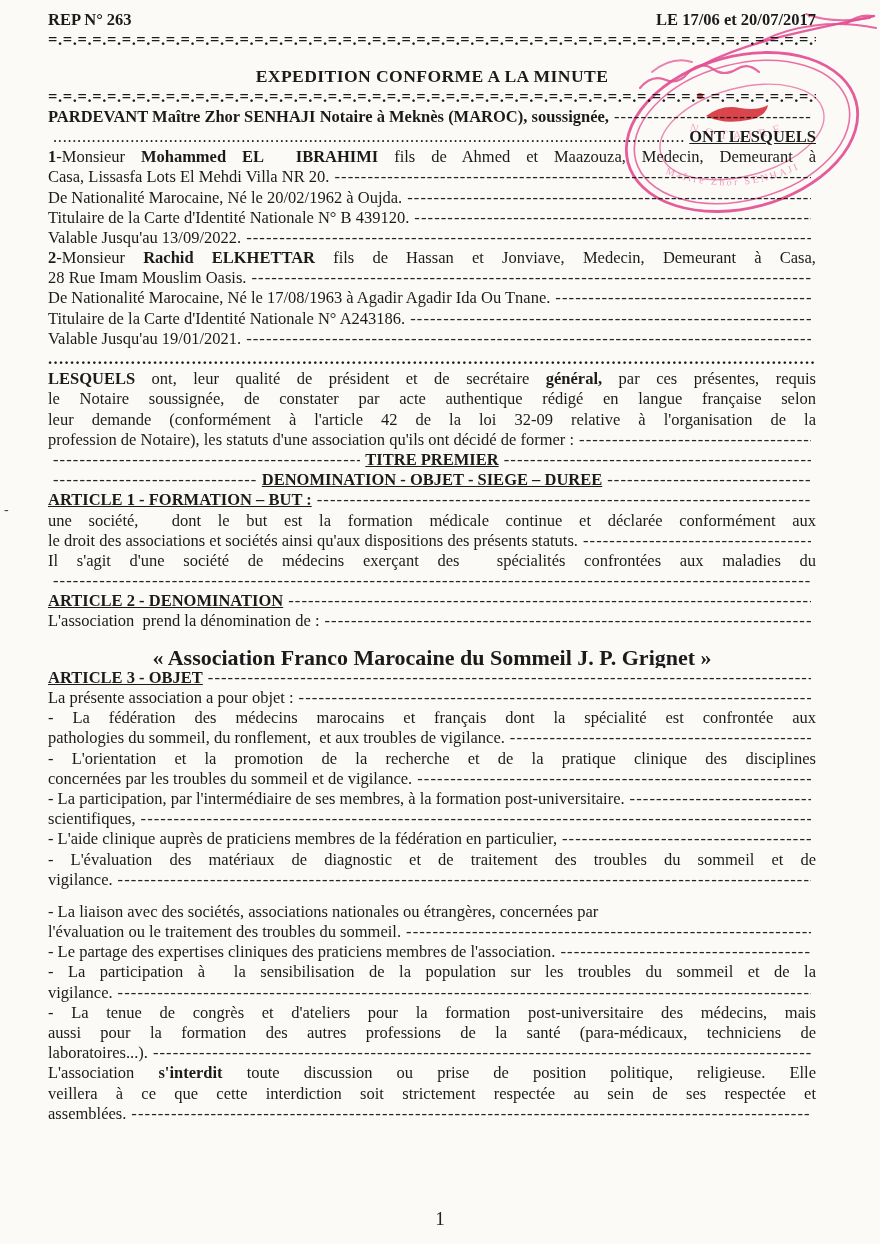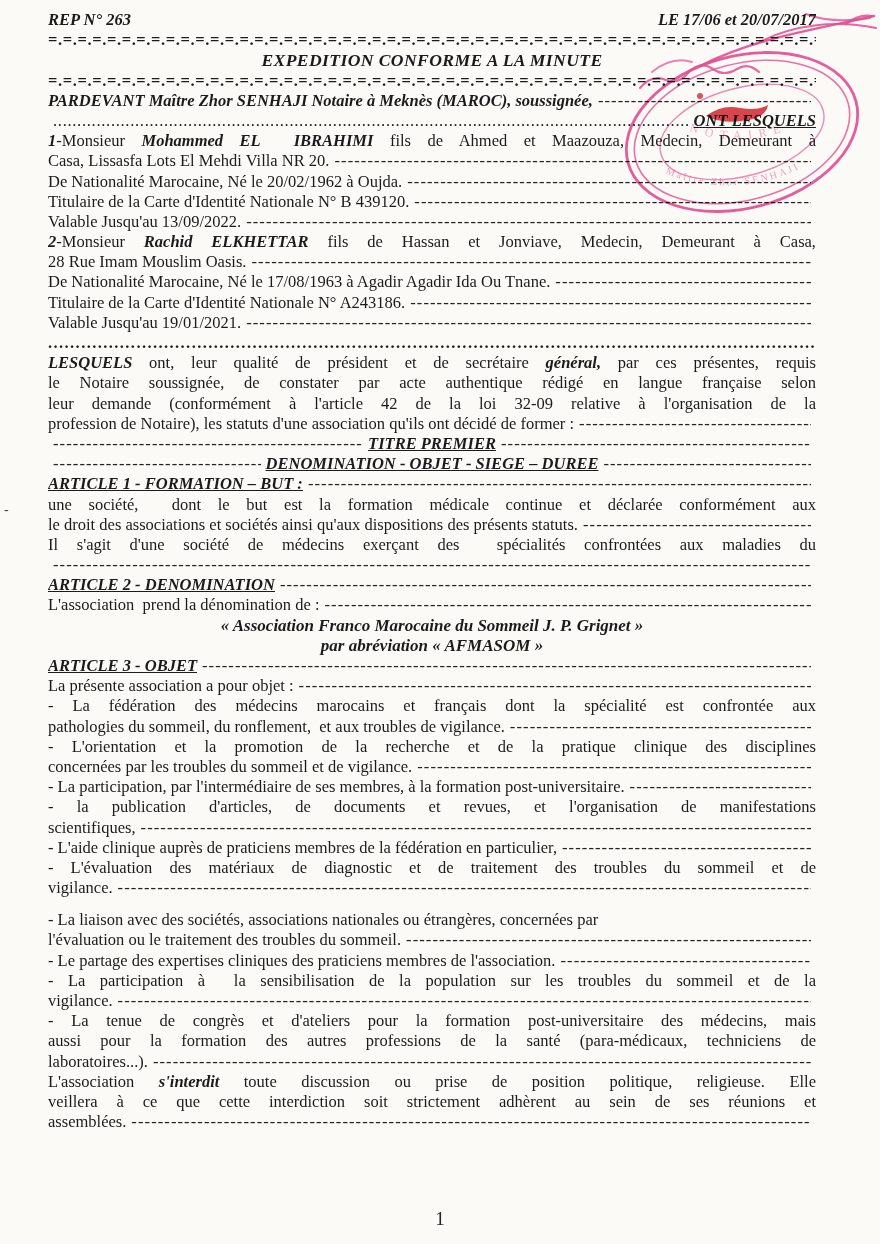--- a/index.html
+++ b/index.html
@@ -10,28 +10,28 @@
     background:var(--paper,#fbfaf7);
     font-family:"Liberation Serif","DejaVu Serif",serif;
     font-size:16.5px; color:var(--ink,#1b1b1b); overflow:hidden;
   }
   .content{position:absolute; left:48px; top:10px; width:768px;}
   .ln{height:20.2px; line-height:20.2px; overflow:hidden;}
   .split{display:flex; justify-content:space-between; align-items:baseline;}
   .fill,.rfill,.cfill{display:flex; align-items:flex-start;}
   .just{text-align:justify; text-align-last:justify;}
   .plain{text-align:left;margin-top:12px;}
-  .center{text-align:center;}
+  .center{text-align:center;margin-top:16px;}
   .title{font-size:17.6px; letter-spacing:.4px;}
-  .assoc{font-size:17px;}
+  .assoc{font-size:22px;}
   .sep{font-weight:700; white-space:nowrap; letter-spacing:.6px;}
   .dots{font-weight:700; white-space:nowrap; letter-spacing:1.4px;}
   .fs{flex:1 1 0; overflow:hidden; white-space:nowrap; letter-spacing:1.1px; margin:0 5px; color:#242424;}
   .fd{letter-spacing:.7px;}
-  .b{font-weight:700;font-style:italic;}
+  .b{font-weight:700;}
   .u{text-decoration:underline;}
   .footer{position:absolute; left:0; width:880px; top:1208px; text-align:center; font-size:19px; color:#222;}
   .margin-mark{position:absolute; left:4px; top:502px; color:#444; font-size:14px;}
   .overlay{position:absolute; left:0; top:0; mix-blend-mode:multiply; pointer-events:none;}
 </style>
 </head>
 <body>
 
 <div class="page">
 
@@ -120,21 +120,20 @@
       </div>
       <div class="ln fill">
         <span class="b u">ARTICLE 2 - DENOMINATION</span>
         <span class="fs">------------------------------------------------------------------------------------------------------------------------------------------------------------------------------------</span>
       </div>
       <div class="ln fill">
         <span class="">L'association&nbsp; prend la dénomination de :</span>
         <span class="fs">------------------------------------------------------------------------------------------------------------------------------------------------------------------------------------</span>
       </div>
       <div class="ln center assoc"><span class="b ">« Association Franco Marocaine du Sommeil J. P. Grignet »</span></div>
-      <div class="ln center assoc"><span class="b ">par abréviation « AFMASOM »</span></div>
       <div class="ln fill">
         <span class="b u">ARTICLE 3 - OBJET</span>
         <span class="fs">------------------------------------------------------------------------------------------------------------------------------------------------------------------------------------</span>
       </div>
       <div class="ln fill">
         <span class="">La présente association a pour objet :</span>
         <span class="fs">------------------------------------------------------------------------------------------------------------------------------------------------------------------------------------</span>
       </div>
       <div class="ln just"><span class="">- La fédération des médecins marocains et français dont la spécialité est confrontée aux</span></div>
       <div class="ln fill">
@@ -143,21 +142,20 @@
       </div>
       <div class="ln just"><span class="">- L'orientation et la promotion de la recherche et de la pratique clinique des disciplines</span></div>
       <div class="ln fill">
         <span class="">concernées par les troubles du sommeil et de vigilance.</span>
         <span class="fs">------------------------------------------------------------------------------------------------------------------------------------------------------------------------------------</span>
       </div>
       <div class="ln fill">
         <span class="">- La participation, par l'intermédiaire de ses membres, à la formation post-universitaire.</span>
         <span class="fs">------------------------------------------------------------------------------------------------------------------------------------------------------------------------------------</span>
       </div>
-      <div class="ln just"><span class="">- la publication d'articles, de documents et revues, et l'organisation de manifestations</span></div>
       <div class="ln fill">
         <span class="">scientifiques,</span>
         <span class="fs">------------------------------------------------------------------------------------------------------------------------------------------------------------------------------------</span>
       </div>
       <div class="ln fill">
         <span class="">- L'aide clinique auprès de praticiens membres de la fédération en particulier,</span>
         <span class="fs">------------------------------------------------------------------------------------------------------------------------------------------------------------------------------------</span>
       </div>
       <div class="ln just"><span class="">- L'évaluation des matériaux de diagnostic et de traitement des troubles du sommeil et de</span></div>
       <div class="ln fill">
@@ -178,21 +176,21 @@
         <span class="">vigilance.</span>
         <span class="fs">------------------------------------------------------------------------------------------------------------------------------------------------------------------------------------</span>
       </div>
       <div class="ln just"><span class="">- La tenue de congrès et d'ateliers pour la formation post-universitaire des médecins, mais</span></div>
       <div class="ln just"><span class="">aussi pour la formation des autres professions de la santé (para-médicaux, techniciens de</span></div>
       <div class="ln fill">
         <span class="">laboratoires...).</span>
         <span class="fs">------------------------------------------------------------------------------------------------------------------------------------------------------------------------------------</span>
       </div>
       <div class="ln just"><span class="">L'association </span><span class="b ">s'interdit</span><span class=""> toute discussion ou prise de position politique, religieuse. Elle</span></div>
-      <div class="ln just"><span class="">veillera à ce que cette interdiction soit strictement adhèrent au sein de ses réunions et</span></div>
+      <div class="ln just"><span class="">veillera à ce que cette interdiction soit strictement respectée au sein de ses respectée et</span></div>
       <div class="ln fill">
         <span class="">assemblées.</span>
         <span class="fs">------------------------------------------------------------------------------------------------------------------------------------------------------------------------------------</span>
       </div>
     </div>
 
   <svg class="overlay" width="880" height="260" viewBox="0 0 880 260">
     <g fill="none" stroke-linecap="round" style="stroke:var(--stamp-pink,#e75097)">
       <g transform="rotate(-15 742 132)">
         <ellipse cx="742" cy="132" rx="118" ry="76" stroke-width="2.8" opacity="0.92"></ellipse>

